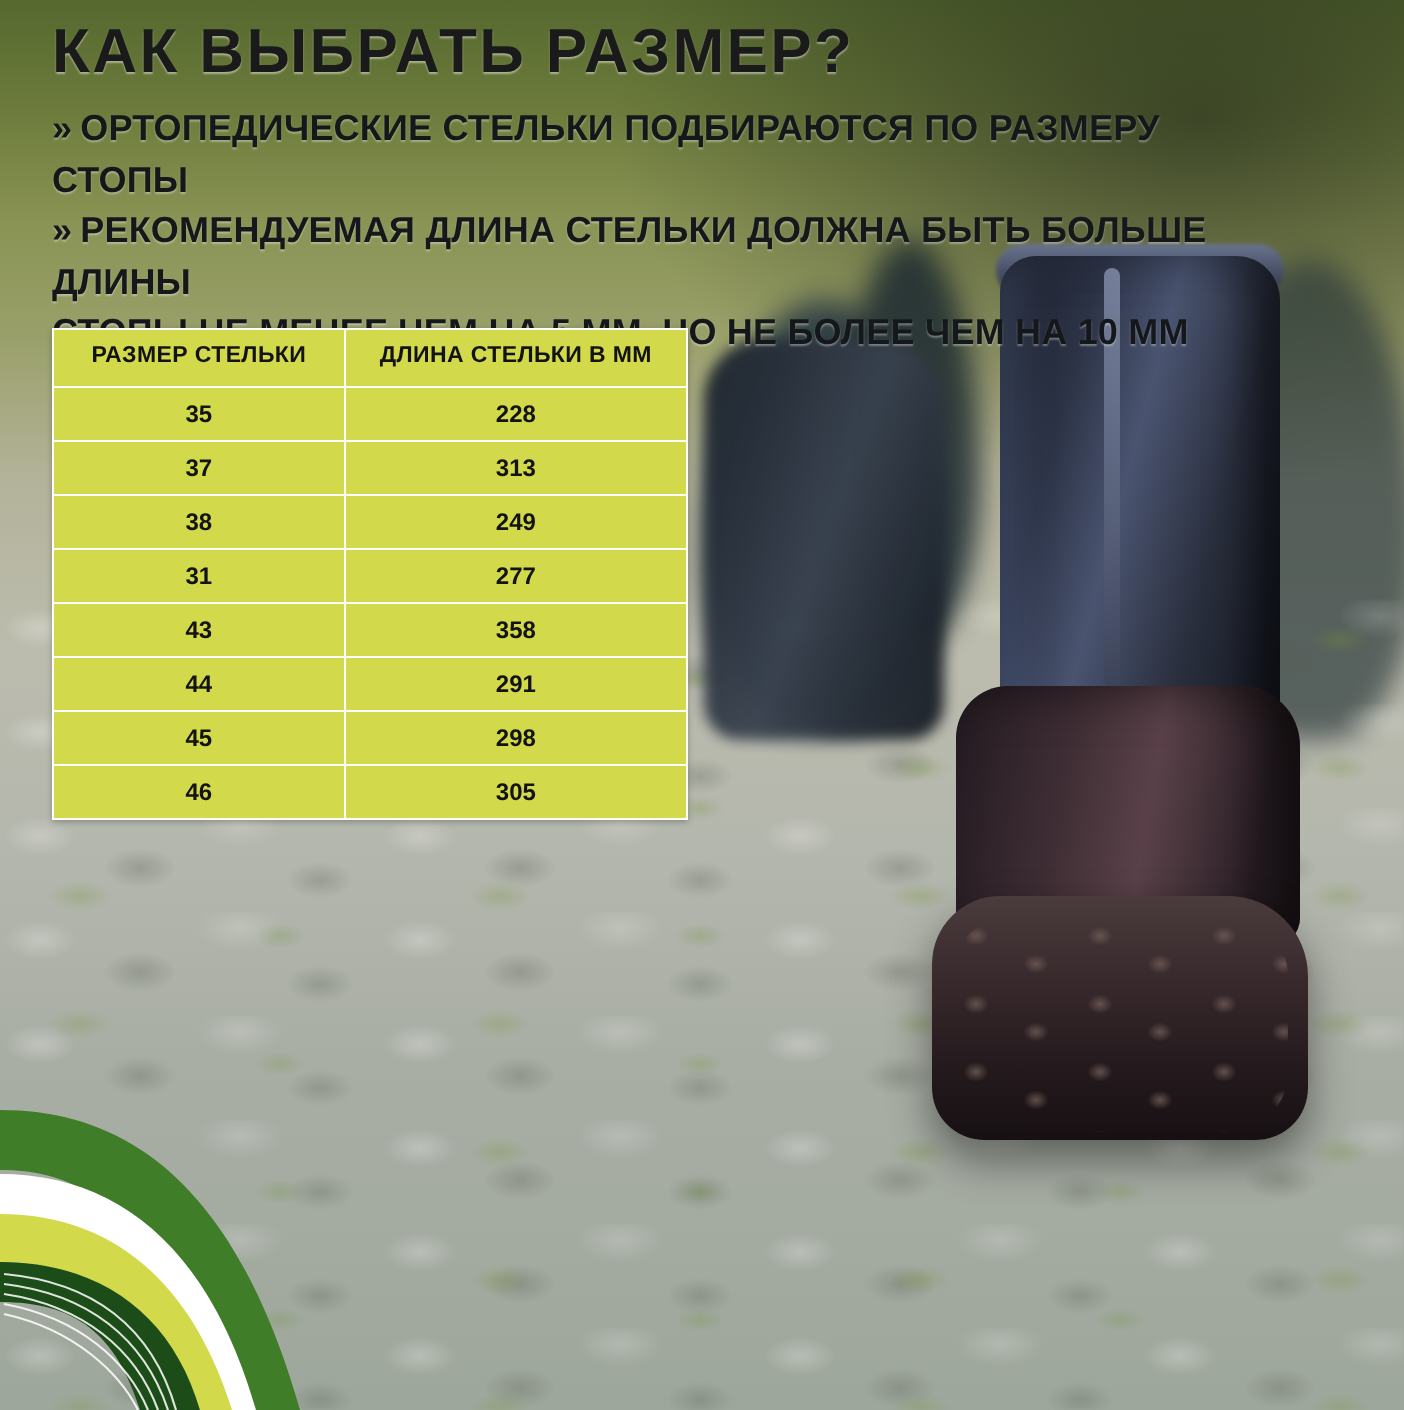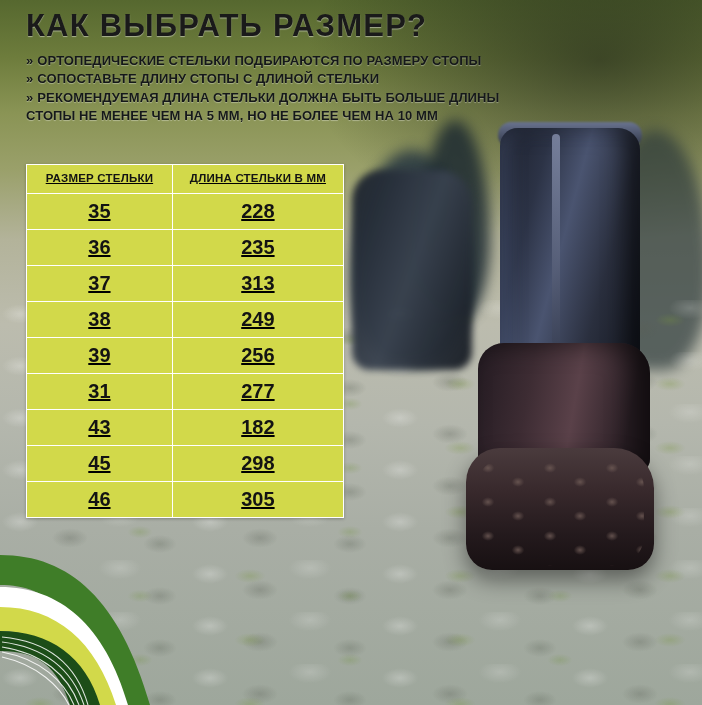--- a/index.html
+++ b/index.html
@@ -148,40 +148,39 @@
     letter-spacing: 1.2px;
     color: #1a1a1a;
     text-shadow: 0 1px 1px rgba(255,255,255,.45);
   }
   .bullets {
     margin: 0;
     padding: 4px 0 0 26px;
     list-style: none;
   }
   .bullets li {
-    font-size: 13px;
+    font-size: 18px;
     font-weight: 700;
     color: #15181a;
     line-height: 1.42;
     letter-spacing: .1px;
     text-shadow: 0 1px 1px rgba(255,255,255,.35);
     white-space: pre-line;
   }
   .bullets li .chev {
     color: #15181a;
     font-weight: 700;
     margin-right: 4px;
   }
 
   
   .size-table-wrap {
     position: absolute;
     left: 26px; top: 164px;
     width: 346px;
-    text-decoration: underline;
   }
   table.size-table {
     border-collapse: collapse;
     width: 318px;
     background: #d2d94a;
     box-shadow: 0 1px 3px rgba(0,0,0,.25);
   }
   table.size-table th,
   table.size-table td {
     border: 1px solid #ffffff;
@@ -189,21 +188,21 @@
     color: #131313;
     font-weight: 700;
   }
   table.size-table th {
     font-size: 11.5px;
     line-height: 1.2;
     padding: 7px 4px;
     letter-spacing: .2px;
   }
   table.size-table td {
-    font-size: 20px;
+    font-size: 12px;
     padding: 6px 0;
   }
   table.size-table col.c1 { width: 46%; }
   table.size-table col.c2 { width: 54%; }
 
   
   .ribbons {
     position: absolute;
     left: 0;
     bottom: 0;
@@ -232,21 +231,20 @@
       <div class="boot-upper"></div>
       <div class="boot-sole"></div>
       <div class="tread"></div>
     </div>
   </div>
 
   <div class="header">
     <h1 class="title">КАК ВЫБРАТЬ РАЗМЕР?</h1>
     <ul class="bullets">
       <li><span class="chev">»</span><span>ОРТОПЕДИЧЕСКИЕ СТЕЛЬКИ ПОДБИРАЮТСЯ ПО РАЗМЕРУ СТОПЫ</span></li>
-      <li><span class="chev">»</span><span>СОПОСТАВЬТЕ ДЛИНУ СТОПЫ С ДЛИНОЙ СТЕЛЬКИ</span></li>
       <li><span class="chev">»</span><span>РЕКОМЕНДУЕМАЯ ДЛИНА СТЕЛЬКИ ДОЛЖНА БЫТЬ БОЛЬШЕ ДЛИНЫ
 СТОПЫ НЕ МЕНЕЕ ЧЕМ НА 5 ММ, НО НЕ БОЛЕЕ ЧЕМ НА 10 ММ</span></li>
     </ul>
   </div>
 
   <div class="size-table-wrap">
     <table class="size-table">
       <colgroup>
           <col class="c1">
           <col class="c2">
@@ -257,42 +255,38 @@
           <th>ДЛИНА
 СТЕЛЬКИ В ММ</th>
         </tr>
       </thead>
       <tbody>
         <tr>
             <td>35</td>
             <td>228</td>
           </tr>
         <tr>
-            <td>36</td>
-            <td>235</td>
-          </tr>
-        <tr>
             <td>37</td>
             <td>313</td>
           </tr>
         <tr>
             <td>38</td>
             <td>249</td>
           </tr>
         <tr>
-            <td>39</td>
-            <td>256</td>
-          </tr>
-        <tr>
             <td>31</td>
             <td>277</td>
           </tr>
         <tr>
             <td>43</td>
-            <td>182</td>
+            <td>358</td>
+          </tr>
+        <tr>
+            <td>44</td>
+            <td>291</td>
           </tr>
         <tr>
             <td>45</td>
             <td>298</td>
           </tr>
         <tr>
             <td>46</td>
             <td>305</td>
           </tr>
       </tbody>

